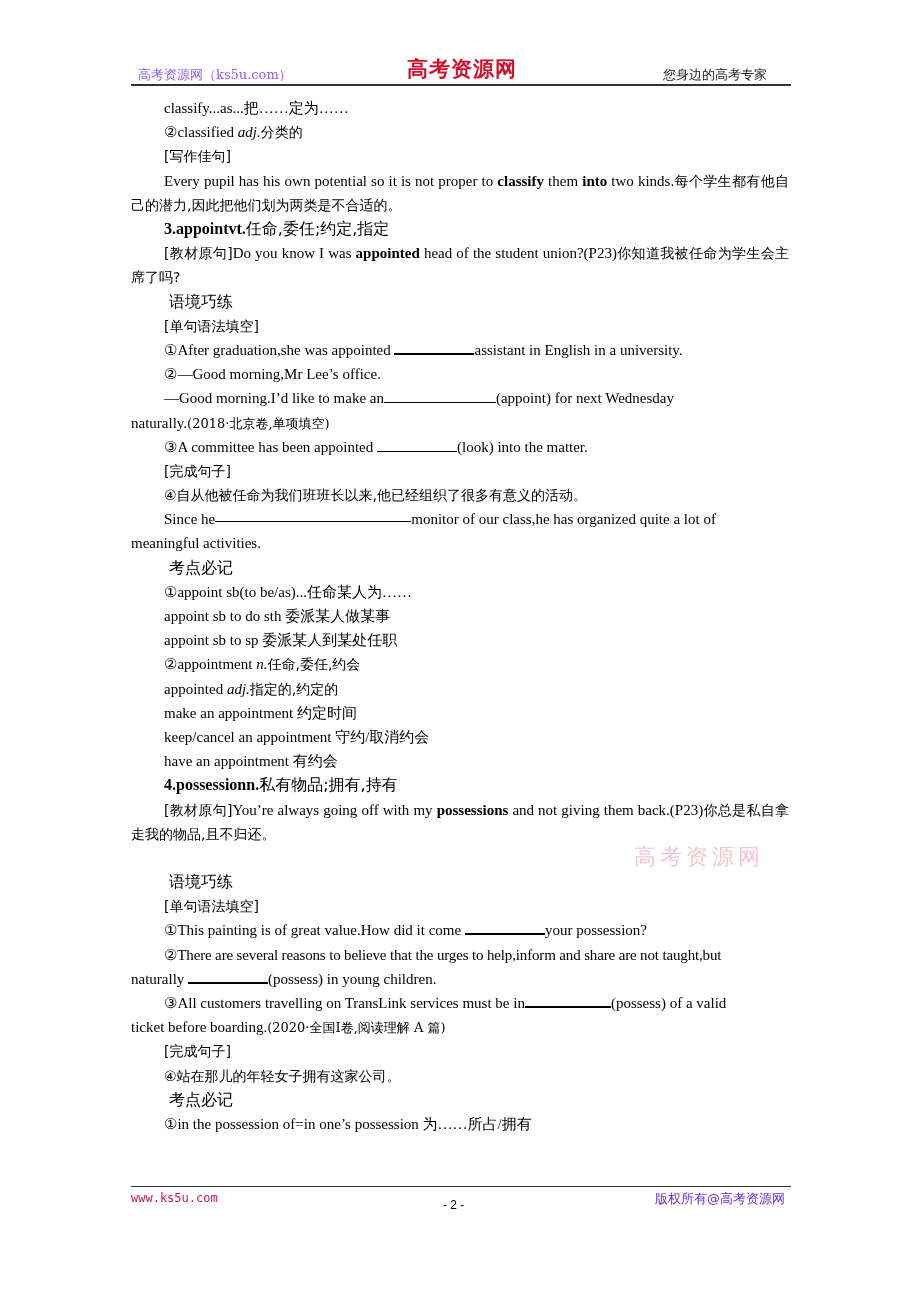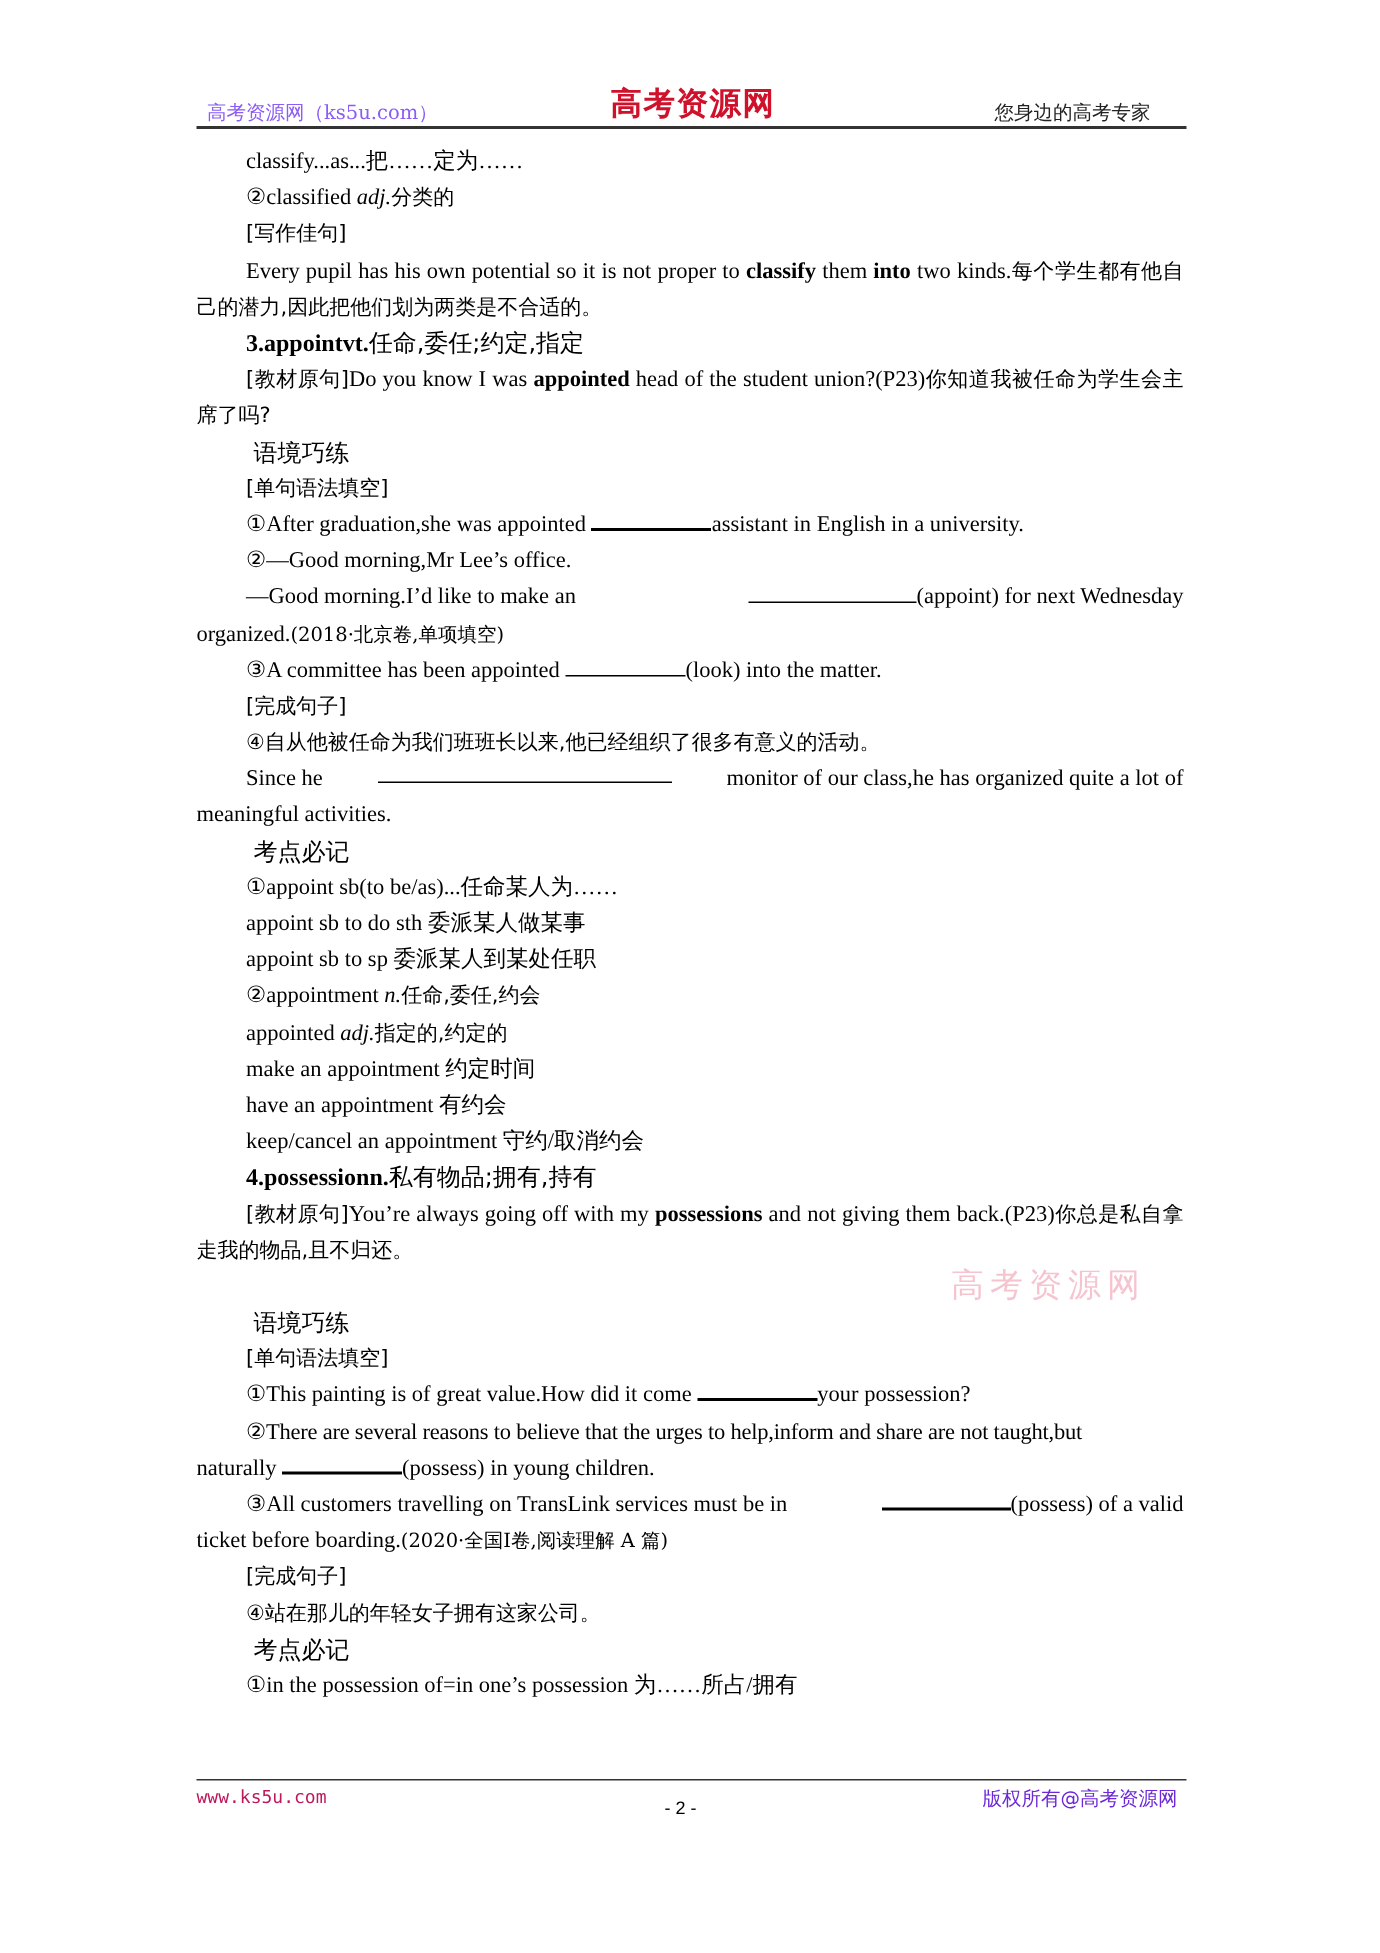--- a/index.html
+++ b/index.html
@@ -107,21 +107,20 @@
     i { font-style: italic; }
     .blank {
       display: inline-block;
       border-bottom: 1px solid #000;
       height: 14px;
       vertical-align: baseline;
     }
     .blank.bold { border-bottom-width: 2px; }
     .spread {
       display: flex;
-      justify-content: space-between;
       padding-left: 33px;
       font-size: 15px;
       line-height: 24.2px;
       height: 24.2px;
       white-space: nowrap;
     }
     .watermark {
       position: absolute;
       left: 634px;
       top: 842px;
@@ -193,21 +192,21 @@
   <div class="line ind tag">[单句语法填空]</div>
   <div class="line ind">
     <span>①After graduation,she was appointed </span><span class="blank bold" style="width:80px"></span><span>assistant in English in a university.</span>
   </div>
   <div class="line ind">②—Good morning,Mr Lee’s office.</div>
   <div class="spread">
     <span>—Good morning.I’d like to make an </span>
     <span><span class="blank" style="width:112px"></span><span>(appoint) for next Wednesday</span></span>
   </div>
   <div class="line">
-    <span>organized.</span><span class="cite">(2018·北京卷,单项填空)</span>
+    <span>naturally.</span><span class="cite">(2018·北京卷,单项填空)</span>
   </div>
   <div class="line ind">
     <span>③A committee has been appointed </span><span class="blank" style="width:80px"></span><span>(look) into the matter.</span>
   </div>
   <div class="line ind tag">[完成句子]</div>
   <div class="line ind zh">④自从他被任命为我们班班长以来,他已经组织了很多有意义的活动。</div>
   <div class="spread">
     <span>Since he </span>
     <span class="blank" style="width:196px"></span>
     <span>monitor of our class,he has organized quite a lot of</span>
@@ -217,22 +216,22 @@
   <div class="line ind">①appoint sb(to be/as)...任命某人为……</div>
   <div class="line ind">appoint sb to do sth 委派某人做某事</div>
   <div class="line ind">appoint sb to sp 委派某人到某处任职</div>
   <div class="line ind">
     <span>②appointment </span><i>n.</i><span class="zh">任命,委任,约会</span>
   </div>
   <div class="line ind">
     <span>appointed </span><i>adj.</i><span class="zh">指定的,约定的</span>
   </div>
   <div class="line ind">make an appointment 约定时间</div>
+  <div class="line ind">keep/cancel an appointment 守约/取消约会</div>
   <div class="line ind">have an appointment  有约会</div>
-  <div class="line ind">keep/cancel an appointment 守约/取消约会</div>
 
   <div class="line ind heading">
     <span>4.possessionn.</span><span class="zh">私有物品;拥有,持有</span>
   </div>
   <div class="wrap">
     <span class="tag">[教材原句]</span><span>You’re always going off with my </span><b>possessions</b><span> and not giving them back.(P23)</span><span class="zh">你总是私自拿走我的物品,且不归还。</span>
   </div>
   <div class="line"></div>
   <div class="line ind2 sub-heading">语境巧练</div>
   <div class="line ind tag">[单句语法填空]</div>

